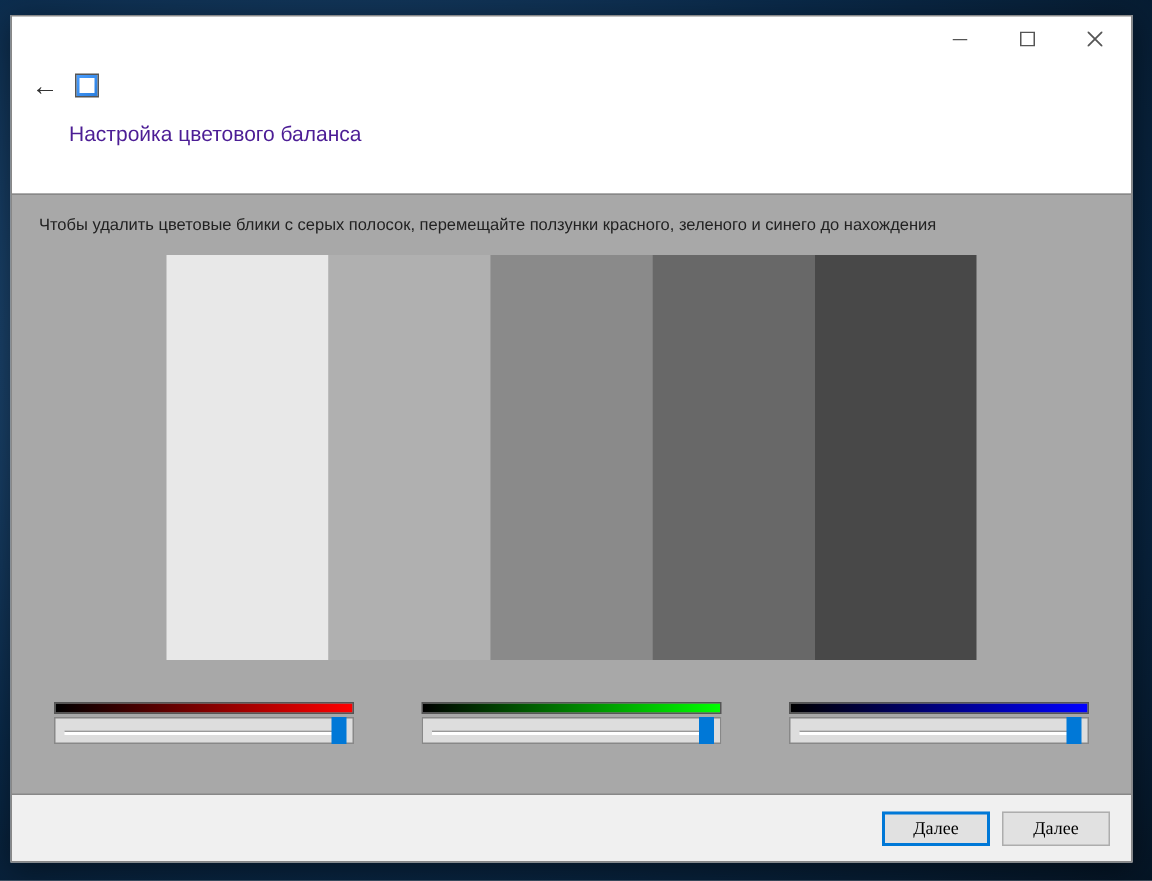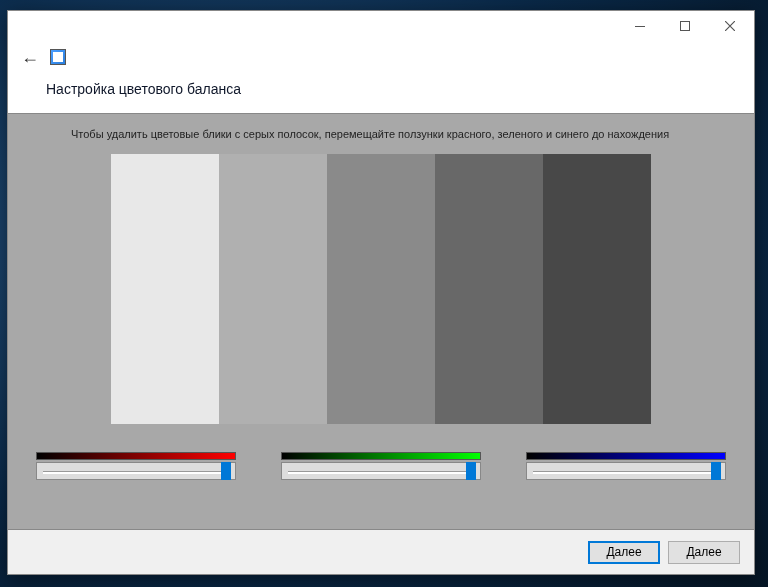--- a/index.html
+++ b/index.html
@@ -53,36 +53,35 @@
       background: linear-gradient(135deg, #4a9eff, #2a7edd);
       border: 1px solid #555;
       position: relative;
     }
     .app-icon::after {
       content: ""; position: absolute;
       inset: 2px; background: #fff;
     }
     .app-title { color: #333; font-size: 12px; }
     .section-title {
-      color: #0f172a;
+      color: #4c1d95;
       font-size: 14px;
-      padding: 8px 38px 16px;
+      padding: 8px 38px 32px;
     }
     .content {
       flex: 1;
       background: #a8a8a8;
       padding: 14px 18px 10px;
       display: flex; flex-direction: column;
       border-top: 1px solid #888;
       border-bottom: 1px solid #888;
     }
     .instruction {
       color: #222; font-size: 11px;
       margin-bottom: 14px;
-      margin-left: 45px;
     }
     .bars {
       display: flex;
       height: 270px;
       margin: 0 auto;
       width: 540px;
     }
     .bar { flex: 1; }
     .b1 { background: #e8e8e8; }
     .b2 { background: #b0b0b0; }
@@ -136,21 +135,21 @@
       padding: 0 14px;
       background: #f0f0f0;
     }
     .btn {
       min-width: 72px;
       height: 23px;
       padding: 0 12px;
       border: 1px solid #adadad;
       background: #e1e1e1;
       font-size: 12px;
-      font-family: Liberation Sans, sans-serif;
+      font-family: Liberation Serif, serif;
       cursor: pointer;
     }
     .btn-primary {
       border: 2px solid #0078d7;
     }
   </style>
 </head>
 <body>
 
 <div class="desktop-bg"></div>

